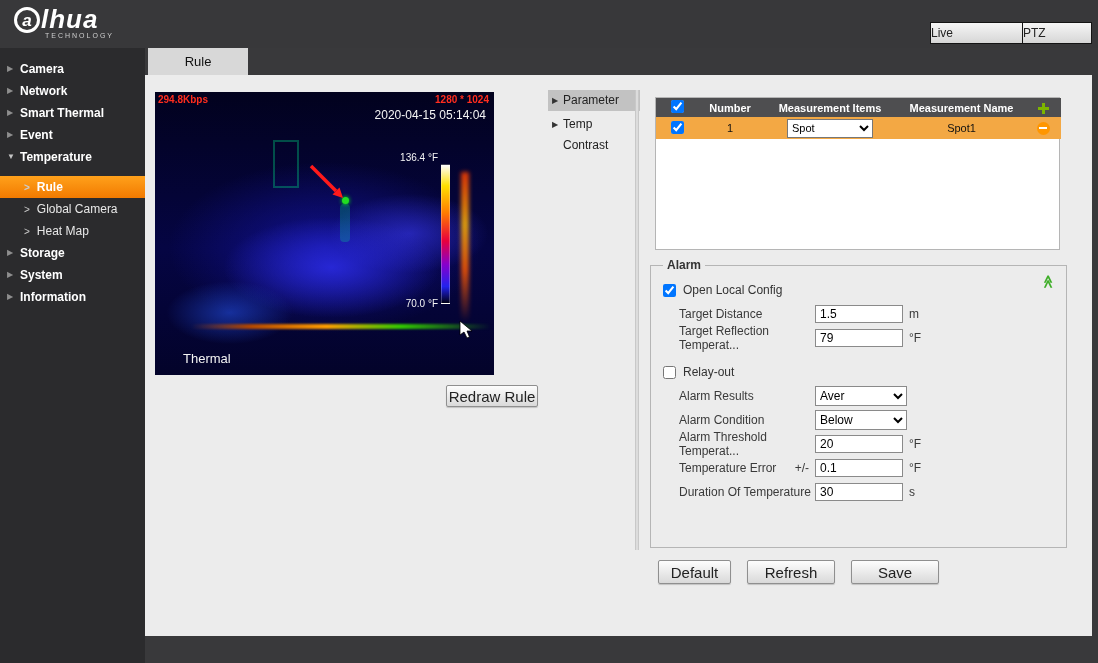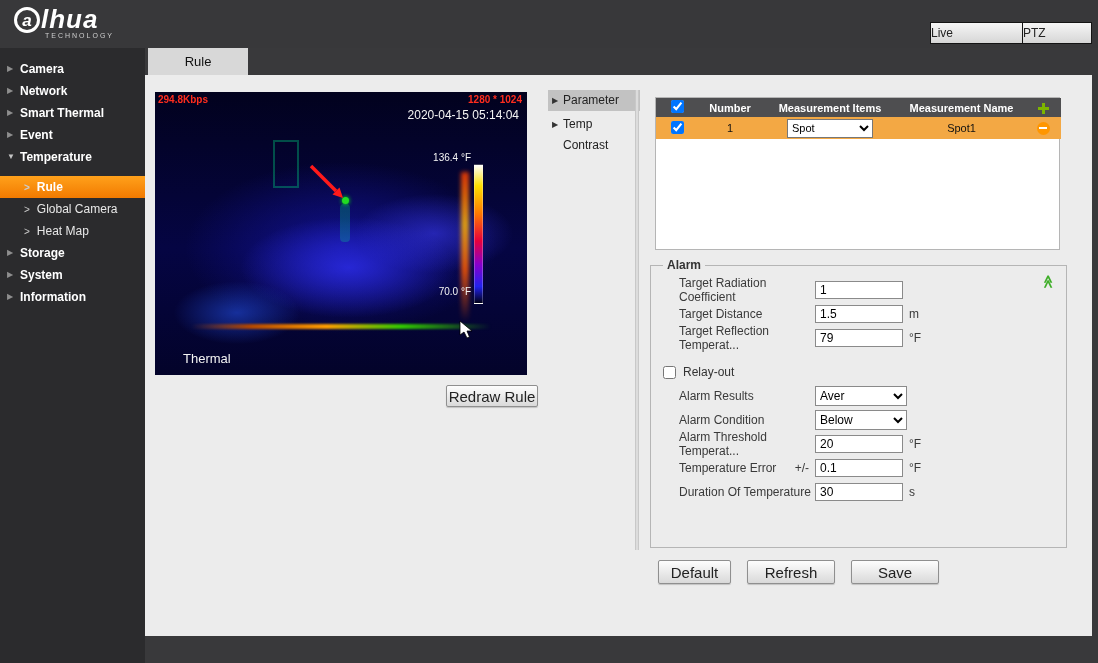--- a/index.html
+++ b/index.html
@@ -40,21 +40,21 @@
   
   .main { position:absolute; left:145px; top:48px; right:0; bottom:0; background:#39393b; }
   .tab-active {
     position:absolute; left:3px; top:0; width:100px; height:27px;
     background:#d8d8d8; color:#111; font-size:13px; text-align:center; line-height:27px; cursor:pointer;
   }
   .content { position:absolute; top:27px; left:0; right:6px; bottom:27px; background:#ececec; }
 
   
   .preview {
-    position:absolute; left:10px; top:17px; width:372px; height:283px; overflow:hidden;
+    position:absolute; left:10px; top:17px; width:339px; height:283px; overflow:hidden;
     background:
       radial-gradient(ellipse 90px 45px at 22% 78%, rgba(40,90,255,.5), transparent 70%),
       radial-gradient(ellipse 150px 70px at 52% 62%, rgba(45,45,235,.8), transparent 72%),
       radial-gradient(ellipse 110px 55px at 75% 50%, rgba(55,55,235,.6), transparent 72%),
       radial-gradient(ellipse 200px 110px at 50% 55%, rgba(22,22,175,.7), transparent 78%),
       linear-gradient(180deg, #02021e, #050543 55%, #03032a);
     text-align: center;
   }
   .ov-text { position:absolute; font-size:10px; }
   .ov-red { color:#ff2d1e; font-weight:bold; }
@@ -165,21 +165,21 @@
         <div class="win"></div>
         <div class="bottle"></div>
         <div class="hot-strip"></div>
         <div class="streak"></div>
         <div class="scalebar"></div>
 
         <span class="ov-text ov-red" style="left:3px; top:2px;">294.8Kbps</span>
         <span class="ov-text ov-red" style="right:5px; top:2px;">1280 * 1024</span>
         <span class="ov-text ov-white ts" style="right:8px; top:16px;">2020-04-15 05:14:04</span>
         <span class="ov-text ov-white" style="right:56px; top:60px;">136.4 °F</span>
-        <span class="ov-text ov-white" style="right:56px; top:194px;">70.0 °F</span>
+        <span class="ov-text ov-white" style="right:56px; top:206px;">70.0 °F</span>
         <span class="ov-text ov-white stream-label" style="left:28px; bottom:9px;">Thermal</span>
 
         <div class="spot-dot"></div>
         <svg class="arrow-svg" width="42" height="42" viewBox="0 0 42 42">
           <line x1="4" y1="4" x2="29" y2="29" stroke="#ff1a1a" stroke-width="3.5"></line>
           <polygon points="36,36 32.5,25.5 25.5,32.5" fill="#ff1a1a"></polygon>
         </svg>
         <svg class="cursor-svg" width="14" height="20" viewBox="0 0 14 20">
           <path d="M1,1 L1,15 L5,12 L8,18 L10.5,17 L8,11 L13,11 Z" fill="#ffffff" stroke="#000" stroke-width="0.8"></path>
         </svg>
@@ -217,26 +217,25 @@
               <td><span class="minus-icon"></span></td>
             </tr>
           </tbody>
         </table>
       </div>
 
       <fieldset class="alarm-box">
         <legend>Alarm</legend>
         <span class="collapse">≪</span>
 
-
-        <div class="f-row">
-          <span class="f-label">Target Radiation Coefficient</span>
-          <input class="f-input" value="1" style="">
-          <span class="f-unit"></span>
-        </div>
+        <div class="chk-row">
+          <input type="checkbox" checked="" style="">
+          <span>Open Local Config</span>
+        </div>
+
         <div class="f-row">
           <span class="f-label">Target Distance</span>
           <input class="f-input" value="1.5" style="">
           <span class="f-unit">m</span>
         </div>
         <div class="f-row">
           <span class="f-label">Target Reflection Temperat...</span>
           <input class="f-input" value="79" style="">
           <span class="f-unit">°F</span>
         </div>

